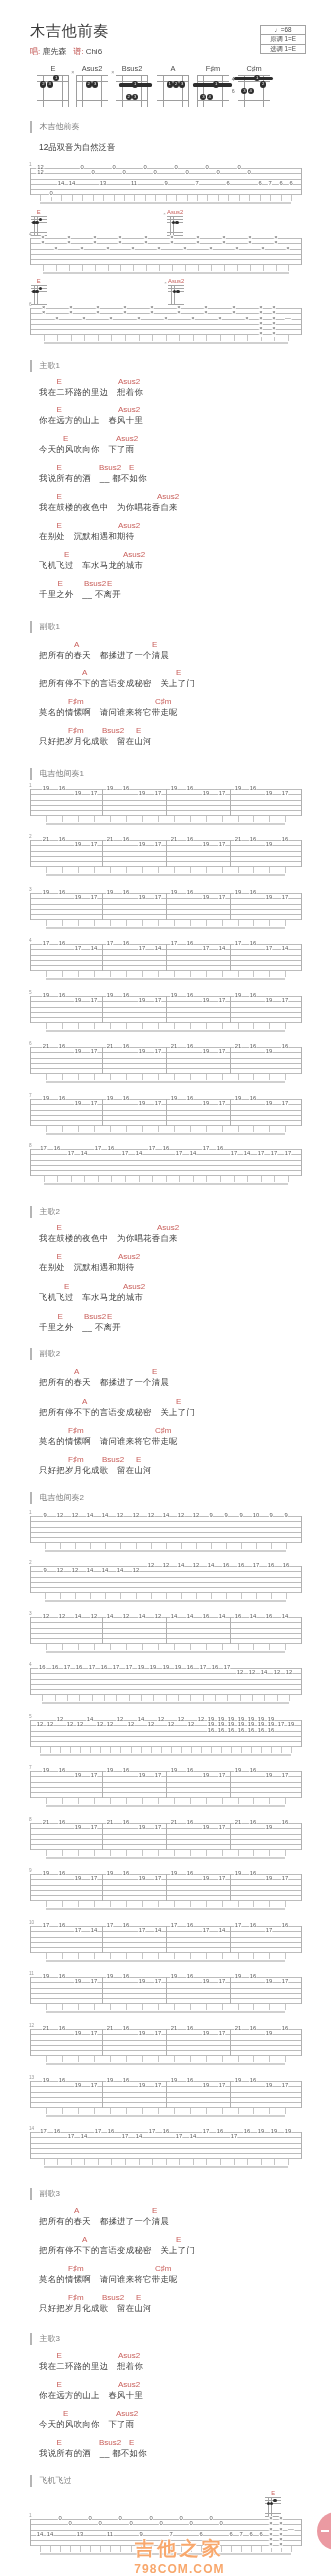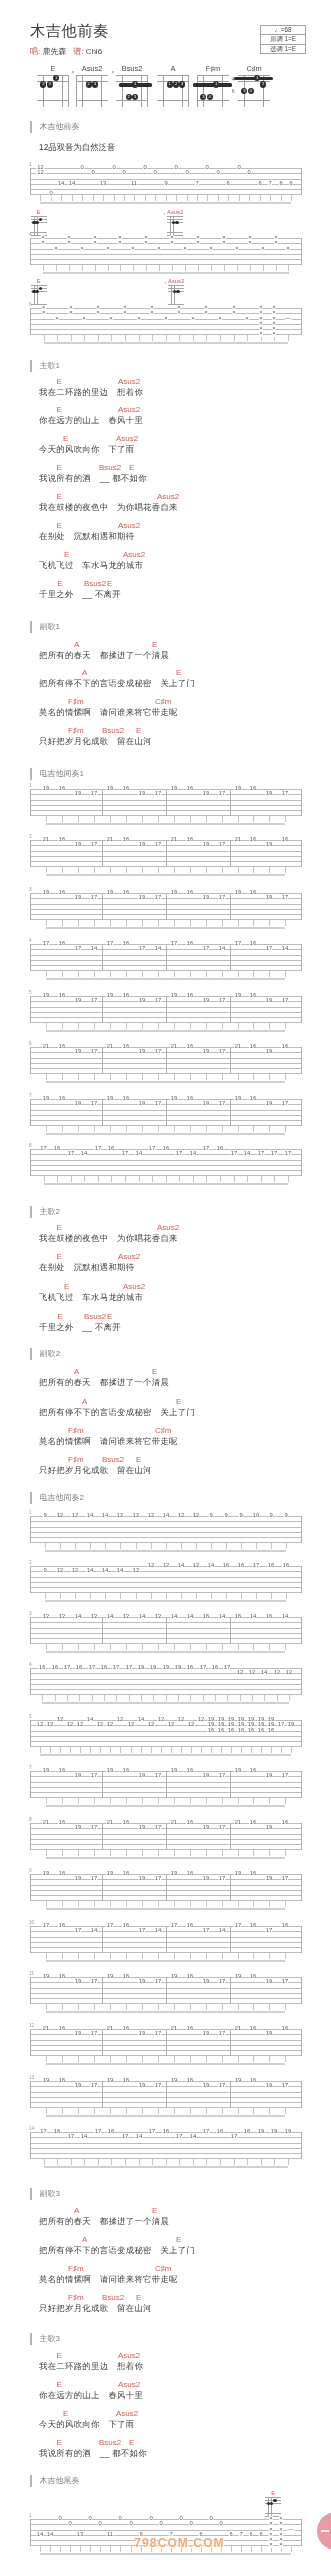--- a/index.html
+++ b/index.html
@@ -174,21 +174,21 @@
       <div class="abs sec" style="left: 30px; top: 768px;">
         <div class="bar"></div>
         <div class="lbl">电吉他间奏1</div>
       </div>
       <div class="abs sec" style="left: 30px; top: 1492px;">
         <div class="bar"></div>
         <div class="lbl">电吉他间奏2</div>
       </div>
       <div class="abs sec" style="left: 30px; top: 2475px;">
         <div class="bar"></div>
-        <div class="lbl">木吉他尾奏</div>
+        <div class="lbl">飞机飞过</div>
       </div>
       <div class="abs note-text" style="left: 39px; top: 142px;">12品双音为自然泛音</div>
       <div class="abs sec" style="left: 30px; top: 360px;">
         <div class="bar"></div>
         <div class="lbl">主歌1</div>
       </div>
       <div class="lyric-line" style="top: 377px;">
         <div class="chord" style="left: 17.4px;">E</div>
         <div class="chord" style="left: 79px;">Asus2</div>
         <div class="lyr">我在二环路的里边　想着你</div>
@@ -1645,20 +1645,21 @@
         <div class="tn" style="left: 251px; top: 5.3px;">×</div>
         <div class="tn" style="left: 251px; top: 10.5px;">×</div>
         <div class="tn" style="left: 251px; top: 16px;">×</div>
         <div class="tn" style="left: 251px; top: 21px;">×</div>
         <div class="tn" style="left: 251px; top: 26px;">×</div>
         <div class="stem" style="left: 261px; top: 27px; height: 6.3px;"></div>
         <div class="tn" style="left: 261px; top: 10.5px;">—</div>
         <div class="beam" style="left: 10px; top: 34px; width: 251px;"></div>
       </div>
       <div class="abs" style="left: 111px; top: 2536px; width: 137px; text-align: center;">
+        <div class="wm1">吉他之家</div>
         <div class="wm2">798COM.COM</div>
       </div>
       <div class="pink" style="left: 317px; top: 2512px; width: 38px; height: 38px;">
         <div class="dash" style="left: 4.2px; top: 18px;"></div>
       </div>
     </div>
 </div>
 
 
 </body></html>

